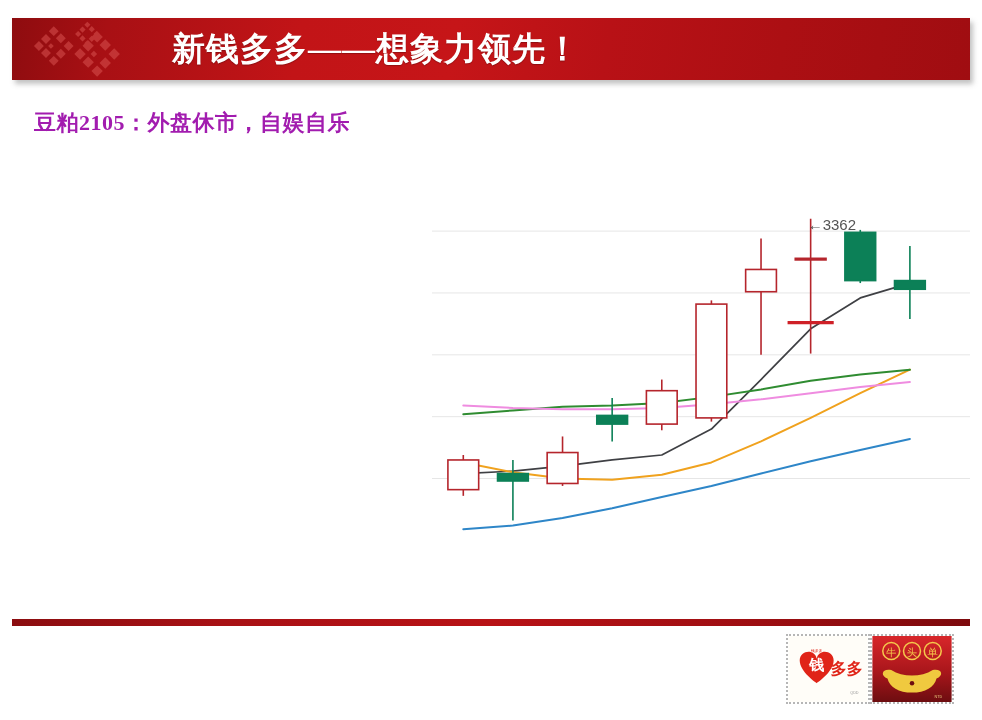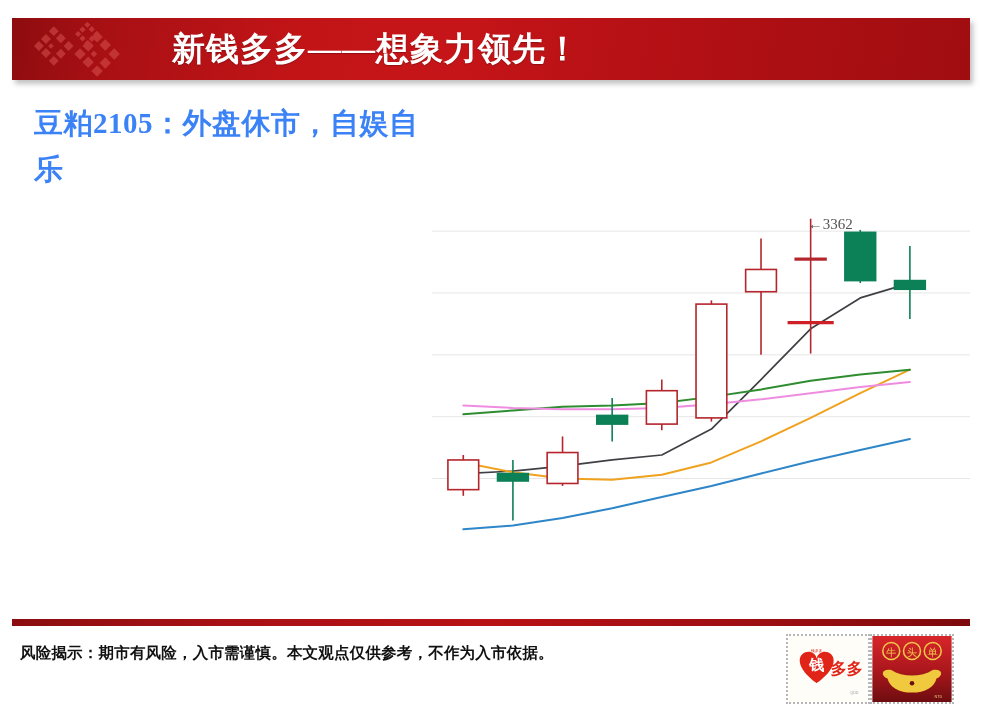--- a/index.html
+++ b/index.html
@@ -55,22 +55,22 @@
     text-shadow: 0 1px 1px rgba(0,0,0,0.25);
     font-family: "Liberation Serif","DejaVu Serif",serif;
   }
 
   
   #headline {
     position: absolute;
     left: 34px;
     top: 100px;
     width: 400px;
-    color: #3b82f6;
-    font-size: 29px;
+    color: #a21caf;
+    font-size: 22px;
     font-weight: bold;
     line-height: 46px;
     letter-spacing: 0.5px;
   }
   #body-text {
     position: absolute;
     left: 32px;
     top: 222px;
     width: 400px;
     color: #1c1c1c;
@@ -87,21 +87,21 @@
     left: 432px;
     top: 168px;
     width: 538px;
     height: 372px;
   }
   #chart-svg { display: block; width: 538px; height: 372px; }
   #price-tag {
     position: absolute;
     left: 335px;
     top: 8px;
-    font-family: Liberation Serif, serif;
+    font-family: Liberation Sans, sans-serif;
     font-size: 15px;
     color: #555555;
     white-space: nowrap;
   }
 
   
   #footer-rule {
     position: absolute;
     left: 12px;
     top: 619px;
@@ -245,21 +245,20 @@
             <line x1="477.89622641509436" x2="477.89622641509436" y1="77.95555555555555" y2="150.94074074074075" stroke="#0c8057" stroke-width="1.6"></line>
             <rect x="462.5132075471698" y="112.59259259259258" width="30.766037735849057" height="8.659259259259272" fill="#0c8057" stroke="#0c8057" stroke-width="1.6"></rect>
           </g>
           <line x1="355.5764150943396" x2="401.7254716981132" y1="154.65185185185186" y2="154.65185185185186" stroke="#cf2027" stroke-width="3.4"></line>
         </g>
     </svg>
     <div id="price-tag" style="left: 375.651px; top: 48.2444px;">←3362</div>
   </div>
 
   <div id="footer-rule"></div>
-  <div id="footer-note">风险揭示：期市有风险，入市需谨慎。本文观点仅供参考，不作为入市依据。</div>
 
   <div id="footer-stamps">
     <div class="stamp">
       <svg class="stamp-svg" viewBox="0 0 84 70" aria-hidden="true">
         <rect x="0" y="0" width="84" height="70" fill="#fffdf8"></rect>
         <path d="M12 26 C12 15, 28 13, 30 24 C32 13, 48 15, 48 26 C48 38, 30 50, 30 50 C30 50, 12 38, 12 26 Z" fill="#e02418"></path>
         <text x="30" y="36" font-family="Liberation Serif, serif" font-size="16" font-weight="bold" fill="#ffffff" text-anchor="middle">钱</text>
         <text x="62" y="40" font-family="Liberation Serif, serif" font-size="17" font-weight="bold" fill="#e02418" text-anchor="middle">多多</text>
         <text x="30" y="17" font-family="Liberation Sans, sans-serif" font-size="4" fill="#e02418" text-anchor="middle">钱多多</text>
         <text x="70" y="62" font-family="Liberation Sans, sans-serif" font-size="4" fill="#999" text-anchor="middle">QDD</text>

